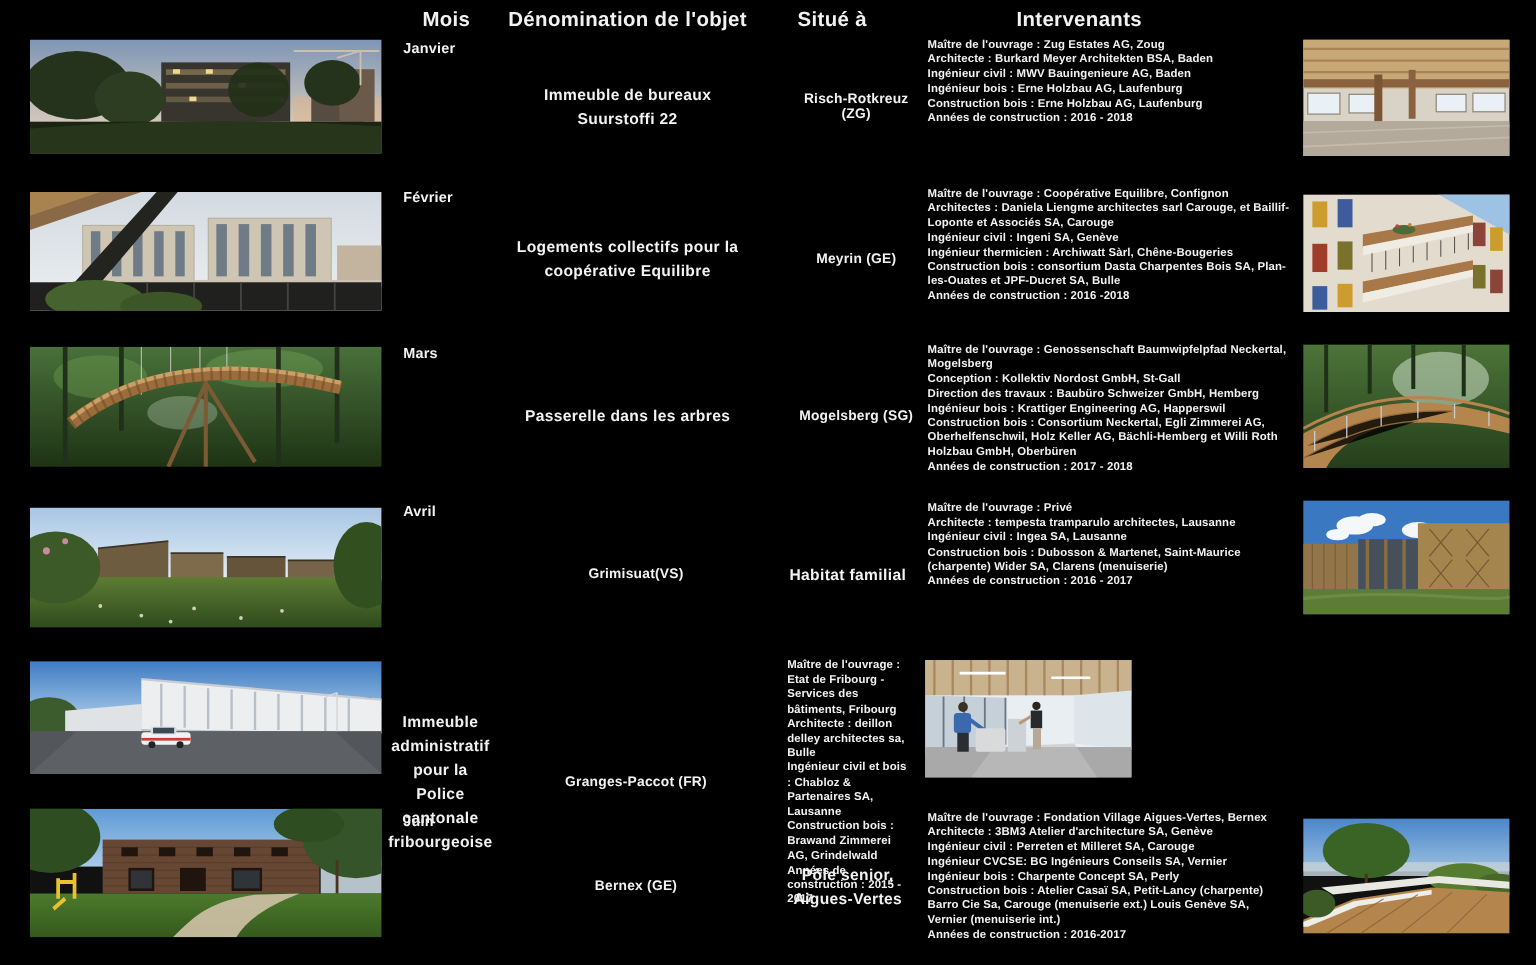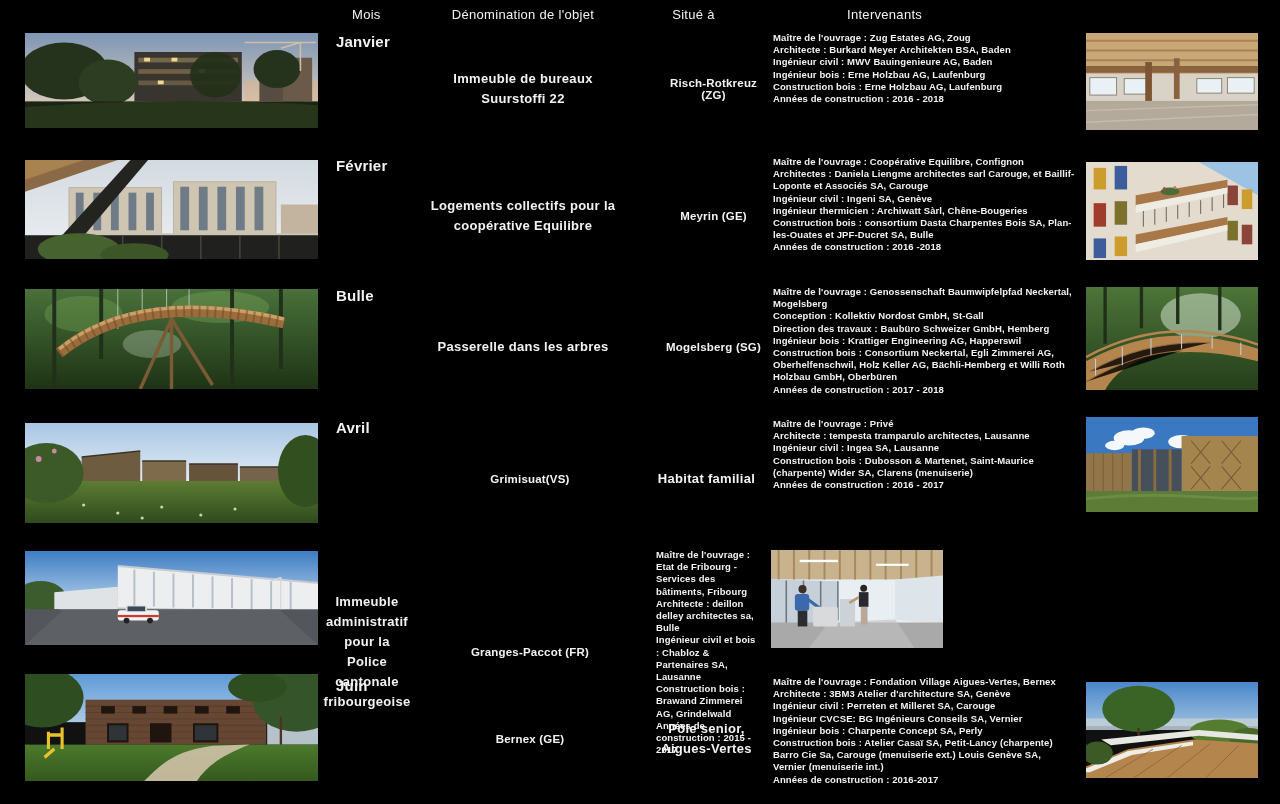--- a/index.html
+++ b/index.html
@@ -1,28 +1,28 @@
 <!DOCTYPE html>
 <html><head>
 <meta charset="utf-8">
 <style>
   html,body{margin:0;padding:0;background:#000;}
   body{width:1280px;height:804px;overflow:hidden;font-family:"Liberation Sans",sans-serif;color:#f2f2f2;}
   .sheet{position:relative;width:1280px;height:804px;background:#000;}
   .grid{display:grid;grid-template-columns:336px 62px 250px 117px 315px 200px;}
   .hdr{height:24px;align-items:start;}
-  .hdr .cell{font-size:13px;font-weight:normal;padding-top:7px;letter-spacing:.3px;}
+  .hdr .cell{font-size:17px;font-weight:bold;padding-top:7px;letter-spacing:.3px;}
   .h-mois{padding-left:16px;}
   .h-denom{text-align:center;}
   .h-situe{text-align:center;padding-right:26px;}
   .h-interv{padding-left:82px;}
   .row{position:relative;}
   .r1{height:124px;} .r2{height:130px;} .r3{height:132px;} .r4{height:131px;} .r5{height:127px;} .r6{height:136px;}
   .cell{min-width:0;}
-  .mois{font-size:15px;font-weight:bold;padding-top:9px;letter-spacing:.2px;}
+  .mois{font-size:12px;font-weight:bold;padding-top:9px;letter-spacing:.2px;}
   .denom{display:flex;align-items:center;justify-content:center;text-align:center;
          font-size:13px;font-weight:bold;line-height:20px;letter-spacing:.3px;white-space:pre-line;padding-top:6px;}
   .situe{display:flex;align-items:center;justify-content:center;text-align:center;
          font-size:11.5px;font-weight:bold;letter-spacing:.2px;padding-top:6px;margin-left:14px;}
   .interv{font-size:9.5px;font-weight:bold;line-height:12.2px;letter-spacing:.1px;
           padding:8px 4px 0 8px;white-space:pre-line;}
   .imgL{margin-left:25px;width:293px;display:block;background:#111;}
   .imgR{margin-left:6px;width:172px;display:block;background:#111;}
   .ph{display:block;width:100%;height:100%;}
   
@@ -223,21 +223,21 @@
             </g>
         <g stroke="#7c5a36" stroke-width="3.5" fill="none">
               <path d="M150,30 L118,100 M150,30 L192,96 M150,28 V100"></path>
             </g>
         <path d="M35,64 C90,20 170,12 265,34" stroke="#9c6c3c" stroke-width="11" fill="none"></path>
         <path d="M35,60 C90,16 170,8 265,30" stroke="#caa066" stroke-width="3.5" fill="none"></path>
         <path d="M35,64 C90,20 170,12 265,34" stroke="#6e4c28" stroke-width="11" fill="none" stroke-dasharray="2 6" opacity=".55"></path>
       </svg>
     </div>
       </div>
-    <div class="cell mois">Bulle</div>
+    <div class="cell mois">Mars</div>
     <div class="cell denom">Passerelle dans les arbres</div>
     <div class="cell situe">Mogelsberg (SG)</div>
     <div class="cell interv">Maître de l'ouvrage : Genossenschaft Baumwipfelpfad Neckertal, Mogelsberg
 Conception : Kollektiv Nordost GmbH, St-Gall
 Direction des travaux : Baubüro Schweizer GmbH, Hemberg
 Ingénieur bois : Krattiger Engineering AG, Happerswil
 Construction bois : Consortium Neckertal, Egli Zimmerei AG, Oberhelfenschwil, Holz Keller AG, Bächli-Hemberg et Willi Roth Holzbau GmbH, Oberbüren
 Années de construction : 2017 - 2018</div>
     <div class="cell">
         <div class="imgR">

